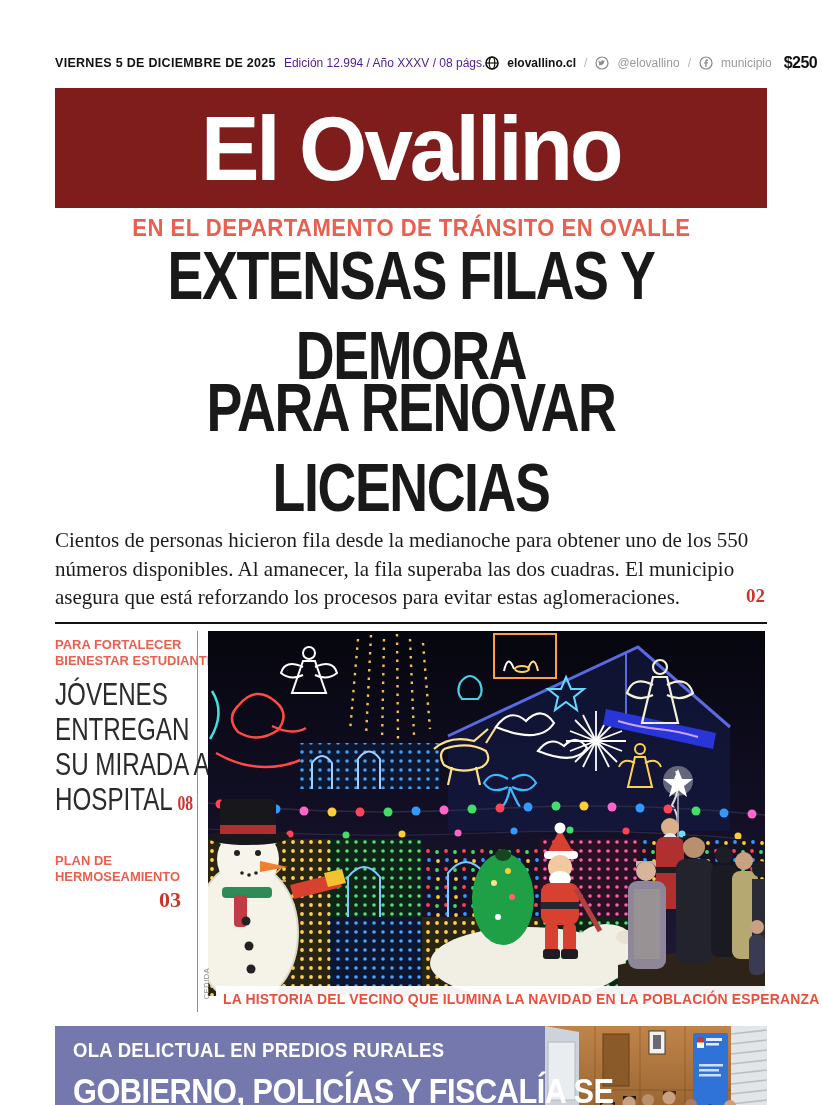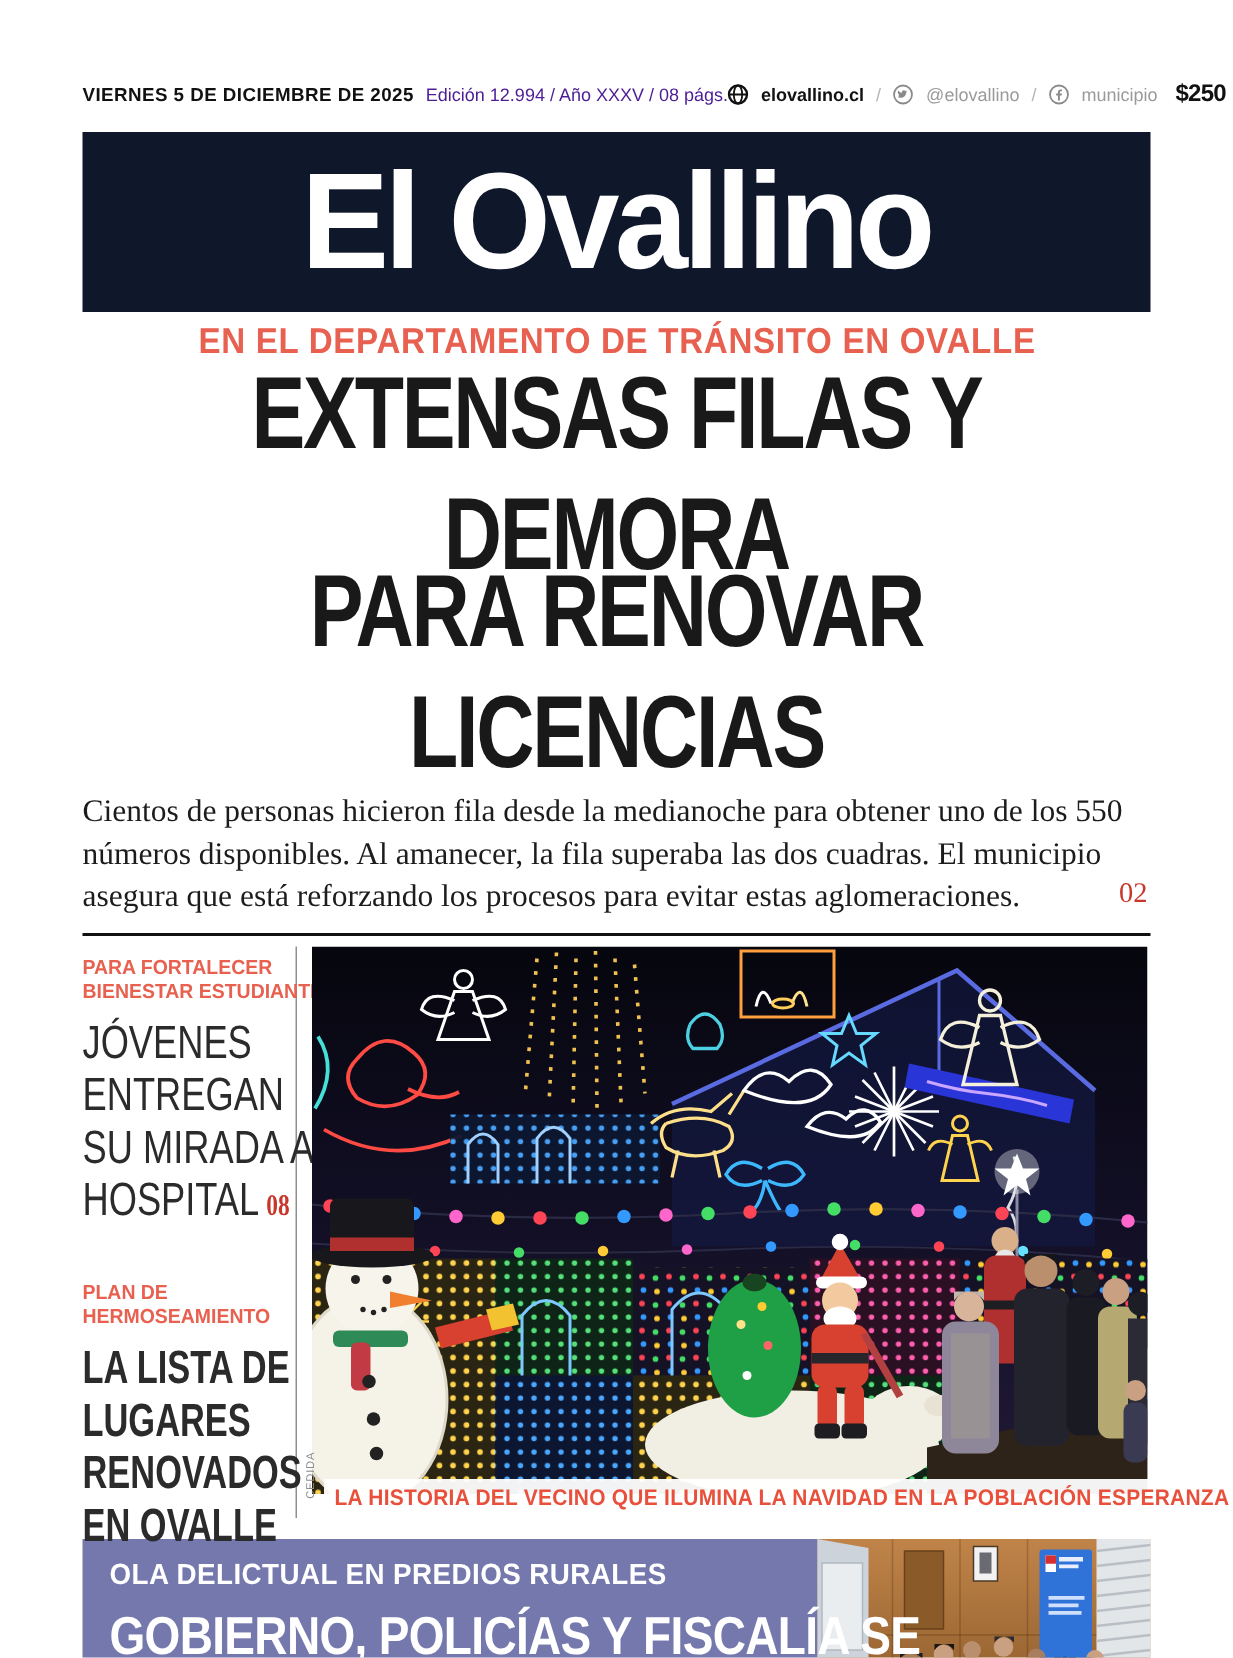--- a/index.html
+++ b/index.html
@@ -14,35 +14,35 @@
   .tb-date { font-size:12.5px; font-weight:bold; color:#111; letter-spacing:.3px; }
   .tb-edition { font-size:12px; color:#4c1d95; }
   .topbar-right { display:flex; align-items:center; gap:8px; white-space:nowrap; }
   .tb-site { font-size:12px; font-weight:bold; color:#111; }
   .tb-sep { font-size:12px; color:#b5b5b5; }
   .tb-handle { font-size:12px; color:#9a9a9a; }
   .tb-price { font-size:16px; font-weight:bold; color:#111; margin-left:4px; letter-spacing:-.5px; }
   .mini-ico { width:14px; height:14px; display:inline-block; vertical-align:middle; }
 
   
-  .masthead { margin-top:14px; height:120px; background:#0f172a; display:flex; align-items:center; justify-content:center; }
+  .masthead { margin-top:14px; height:120px; background:#7f1d1d; display:flex; align-items:center; justify-content:center; }
   .masthead-title { color:#ffffff; font-weight:bold; font-size:86px; letter-spacing:-3px;
                     transform:scale(1.02,1.06); }
 
   
   .lead-kicker { margin-top:6px; text-align:center; color:#e8604f; font-weight:bold;
                  font-size:24px; letter-spacing:.5px; }
   .lead-kicker span { display:inline-block; transform:scaleX(.92); transform-origin:center; }
   .lead-headline { margin-top:8px; text-align:center; color:#191919; }
   .lead-headline .hline { display:block; font-size:56px; font-weight:bold; line-height:66px;
                           letter-spacing:-1.5px; transform:scale(.96,1.22); transform-origin:center; }
   .lead-deck { position:relative; margin-top:12px; font-family:"Liberation Serif", serif;
                font-size:21px; line-height:28.5px; color:#1c1c1c; padding-right:10px; }
   .lead-page { position:absolute; right:2px; bottom:1px; color:#c8372b; font-family:"Liberation Serif", serif;
-               font-weight:normal; font-size:19px; }
+               font-weight:bold; font-size:19px; }
 
   .rule { margin-top:10px; height:2px; background:#111; }
 
   
   .mid { margin-top:7px; display:flex; height:385px; }
   .sidebar { width:143px; flex:none; border-right:1px solid #8f8f8f; padding-right:6px; height:381px; }
   .sb-kicker { color:#e8604f; font-weight:bold; font-size:13.5px; line-height:16px; margin-top:6px; }
   .sb-kicker div { transform:scaleX(.96); transform-origin:0 0; white-space:nowrap; }
   .sb-head { margin-top:8px; color:#2b2b2b; }
   .sb-head .shl { display:block; font-size:31px; line-height:35px; white-space:nowrap;
@@ -137,26 +137,20 @@
           <span class="shl">ENTREGAN</span>
           <span class="shl">SU MIRADA A</span>
           <span class="shl"><span>HOSPITAL</span><span class="sb-page sb-page-inline">08</span></span>
         </div>
       </div>
 
       <div class="story2">
         <div class="sb-kicker">
           <div>PLAN DE</div>
           <div>HERMOSEAMIENTO</div>
-        </div>
-        <div class="sb-head">
-          <span class="shl">LA LISTA DE</span>
-          <span class="shl">LUGARES</span>
-          <span class="shl">RENOVADOS</span>
-          <span class="shl">EN OVALLE</span>
         </div>
         <div class="sb-page sb-page-block">03</div>
       </div>
     </div>
 
     <div class="photo-wrap">
       <span class="photo-credit">CEDIDA</span>
 
       <svg class="main-photo" viewBox="0 0 557 365">
         <defs>

